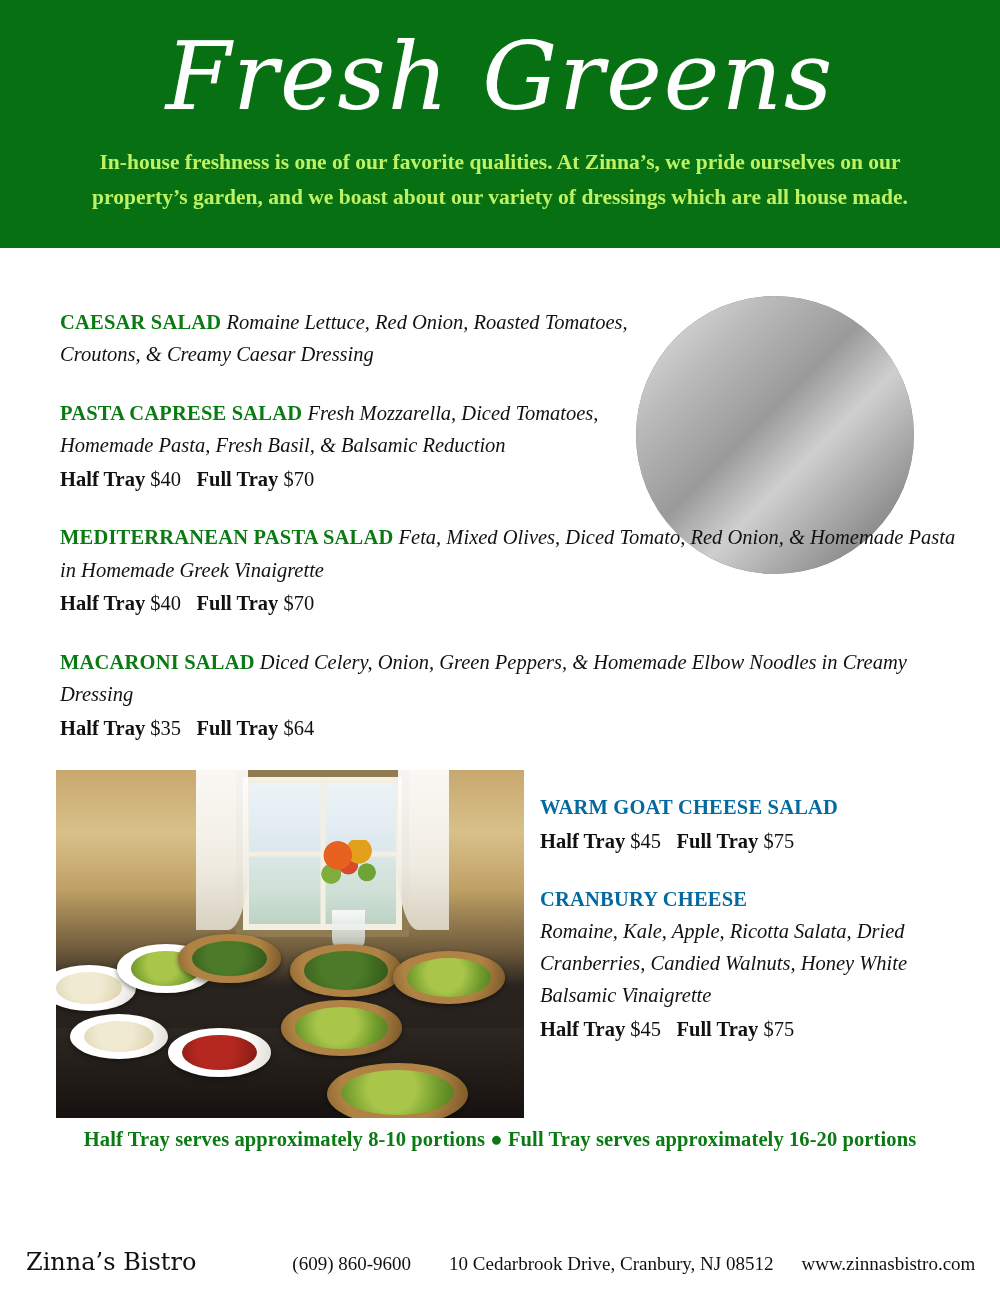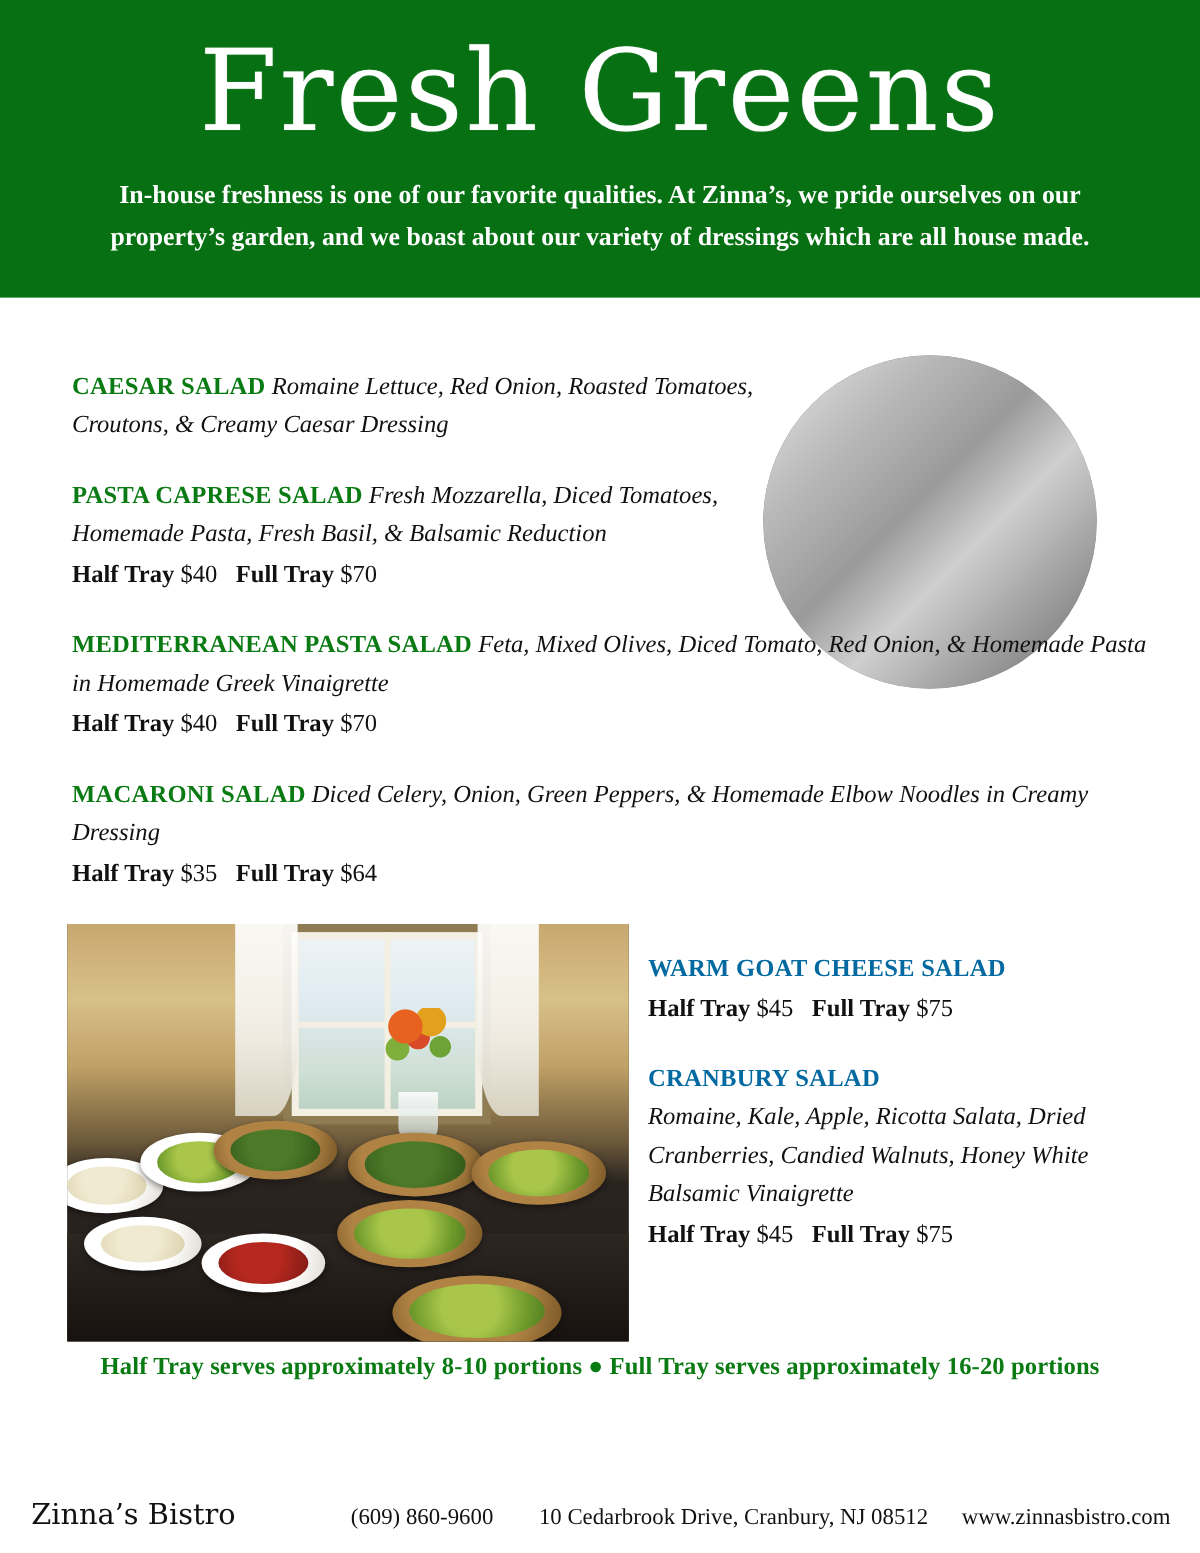--- a/index.html
+++ b/index.html
@@ -21,31 +21,32 @@
     background: #067012;
     width: 1000px;
     height: 248px;
     box-sizing: border-box;
     padding: 18px 30px 0 30px;
     text-align: center;
     position: relative;
   }
   .header-title {
     font-family: "DejaVu Serif", serif;
+    font-style: italic;
     color: #ffffff;
     font-size: 94px;
     line-height: 1.18;
     letter-spacing: 2px;
     font-weight: 400;
     margin: 0;
     padding-top: 4px;
     text-shadow: 0 0 1px rgba(255,255,255,0.4);
   }
   .header-sub {
-    color: #ffffff;
+    color: #bef264;
     font-family: "Liberation Serif", serif;
     font-weight: bold;
     font-size: 21.5px;
     line-height: 1.62;
     margin: 12px auto 0 auto;
     max-width: 890px;
   }
 
   
   .content {
@@ -393,21 +394,21 @@
         <div class="price-line">
           <span class="price-label">Half Tray</span>
           <span class="price-val">$45</span>
           &nbsp;
           <span class="price-label">Full Tray</span>
           <span class="price-val">$75</span>
         </div>
       </div>
 
       <div class="right-salad">
-        <div class="right-name">CRANBURY SALAD</div>
+        <div class="right-name">CRANBURY CHEESE</div>
         <div class="right-desc">Romaine, Kale, Apple, Ricotta Salata, Dried Cranberries, Candied Walnuts, Honey White Balsamic Vinaigrette</div>
         <div class="price-line">
           <span class="price-label">Half Tray</span>
           <span class="price-val">$45</span>
           &nbsp;
           <span class="price-label">Full Tray</span>
           <span class="price-val">$75</span>
         </div>
       </div>
 

